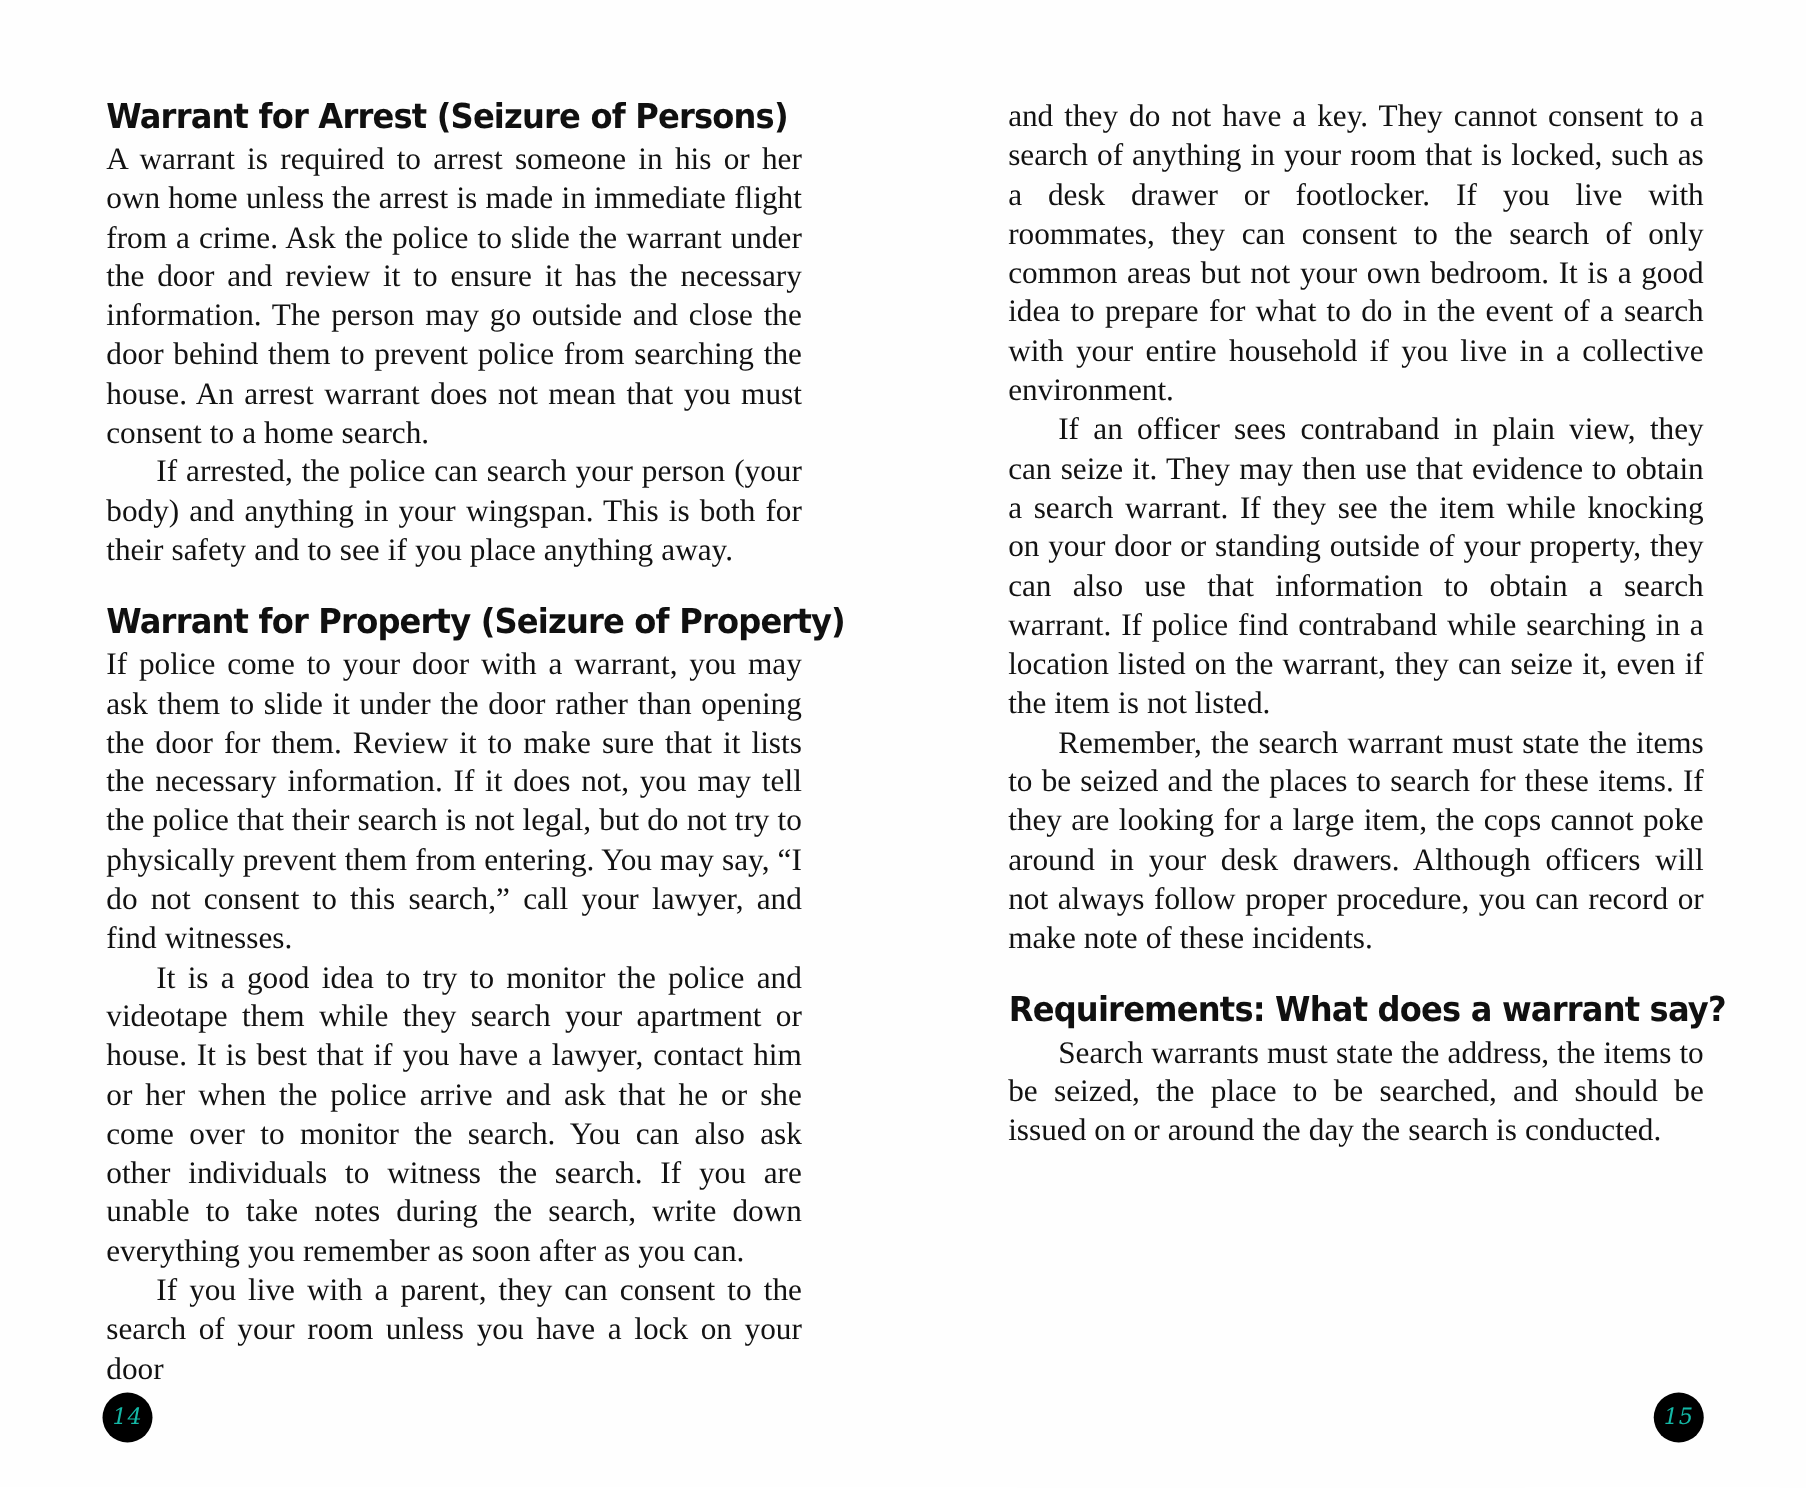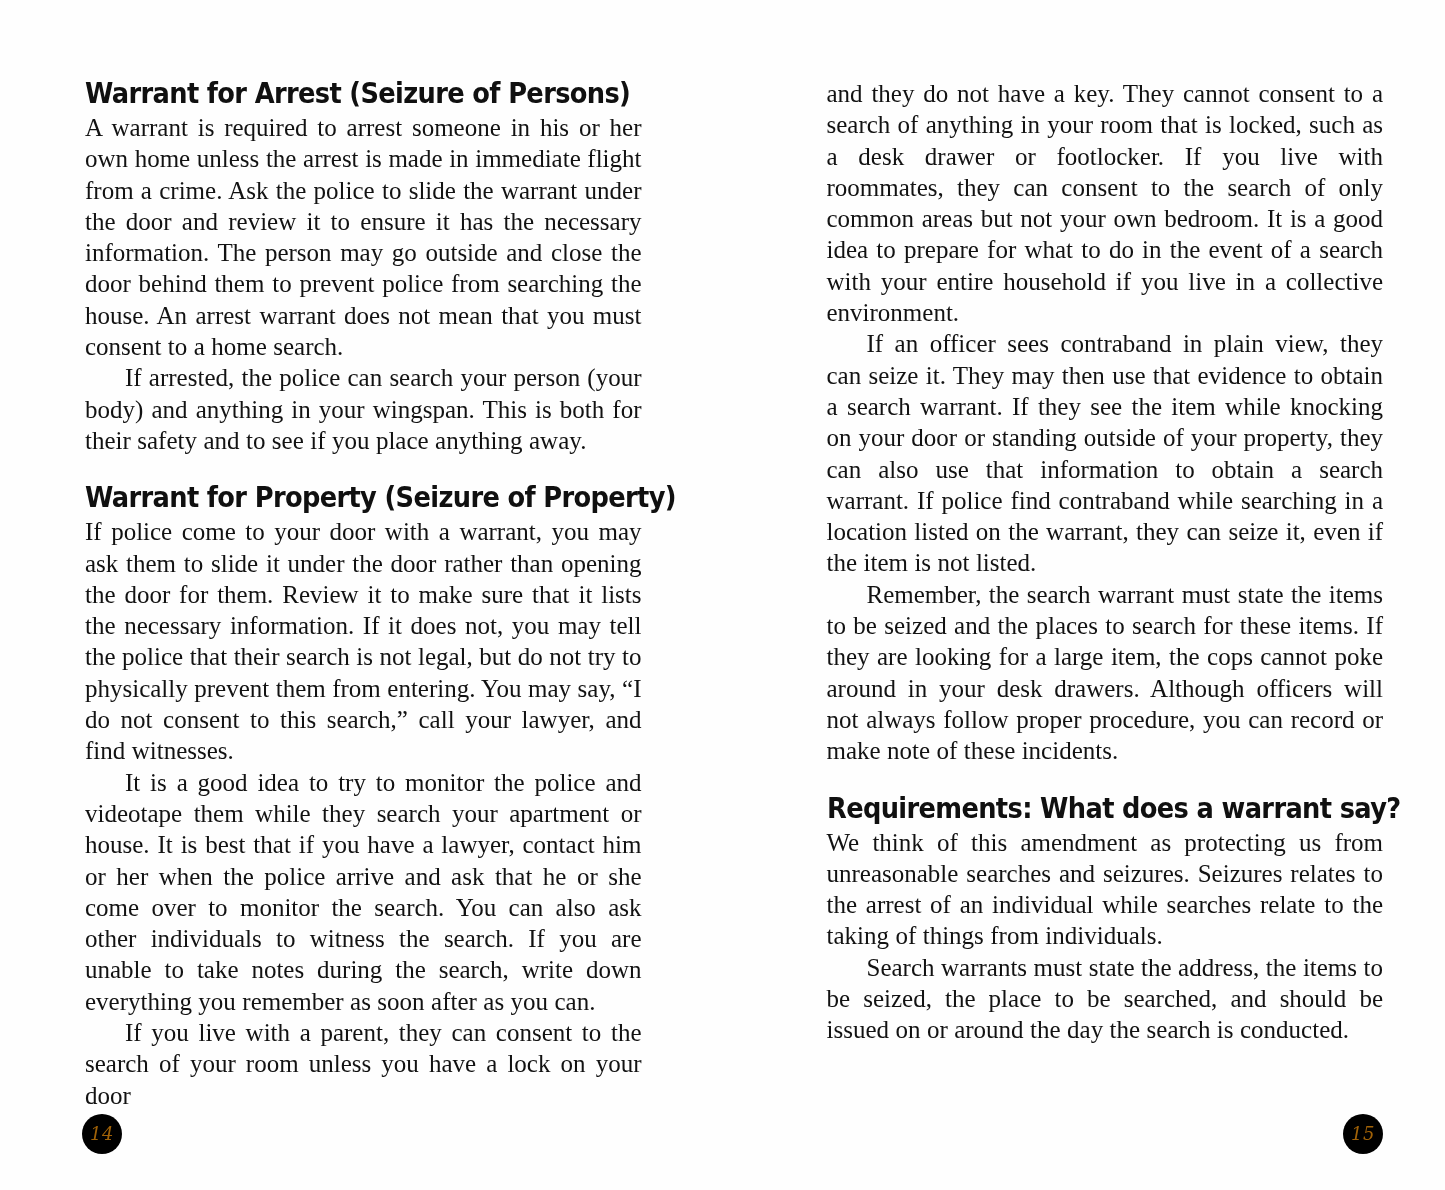--- a/index.html
+++ b/index.html
@@ -15,21 +15,20 @@
     overflow: hidden;
     font-family: "Liberation Serif", "DejaVu Serif", serif;
   }
   .spread {
     position: absolute;
     top: 0; left: 0;
     width: 1445px;
     height: 1190px;
     display: flex;
     flex-direction: row;
-    gap: 20px;
   }
   .leaf {
     position: relative;
     width: 722.5px;
     height: 1190px;
     box-sizing: border-box;
   }
   .leaf-left  { padding: 78px 81px 0 85px; }
   .leaf-right { padding: 78px 82px 0 84px; }
 
@@ -74,21 +73,21 @@
     text-align-last: left;
   }
 
   .page-number {
     position: absolute;
     bottom: 36px;
     width: 40px;
     height: 40px;
     border-radius: 50%;
     background: #000000;
-    color: #a16207;
+    color: #14b8a6;
     font-family: "DejaVu Serif", "Liberation Serif", serif;
     font-style: italic;
     font-size: 18px;
     line-height: 40px;
     text-align: center;
     letter-spacing: 0.5px;
   }
   .page-number.left  { left: 82px; }
   .page-number.right { right: 82px; }
 </style>
@@ -123,21 +122,20 @@
       <div class="col">
 
         <p class="body-text last-line-flush">and they do not have a key. They cannot consent to a search of anything in your room that is locked, such as a desk drawer or footlocker. If you live with roommates, they can consent to the search of only common areas but not your own bedroom. It is a good idea to prepare for what to do in the event of a search with your entire household if you live in a collective environment.</p>
 
         <p class="body-text indented last-line-flush">If an officer sees contraband in plain view, they can seize it. They may then use that evidence to obtain a search warrant. If they see the item while knocking on your door or standing outside of your property, they can also use that information to obtain a search warrant. If police find contraband while searching in a location listed on the warrant, they can seize it, even if the item is not listed.</p>
 
         <p class="body-text indented last-line-flush">Remember, the search warrant must state the items to be seized and the places to search for these items. If they are looking for a large item, the cops cannot poke around in your desk drawers. Although officers will not always follow proper procedure, you can record or make note of these incidents.</p>
 
         <h2 class="section-heading spaced-above">Requirements: What does a warrant say?</h2>
 
-        <p class="body-text last-line-flush">We think of this amendment as protecting us from unreasonable searches and seizures. Seizures relates to the arrest of an individual while searches relate to the taking of things from individuals.</p>
 
 
         <p class="body-text indented last-line-flush">Search warrants must state the address, the items to be seized, the place to be searched, and should be issued on or around the day the search is conducted.</p>
 
       </div>
       <div class="page-number right">15</div>
     </div>
 
   </div>
 </div>

